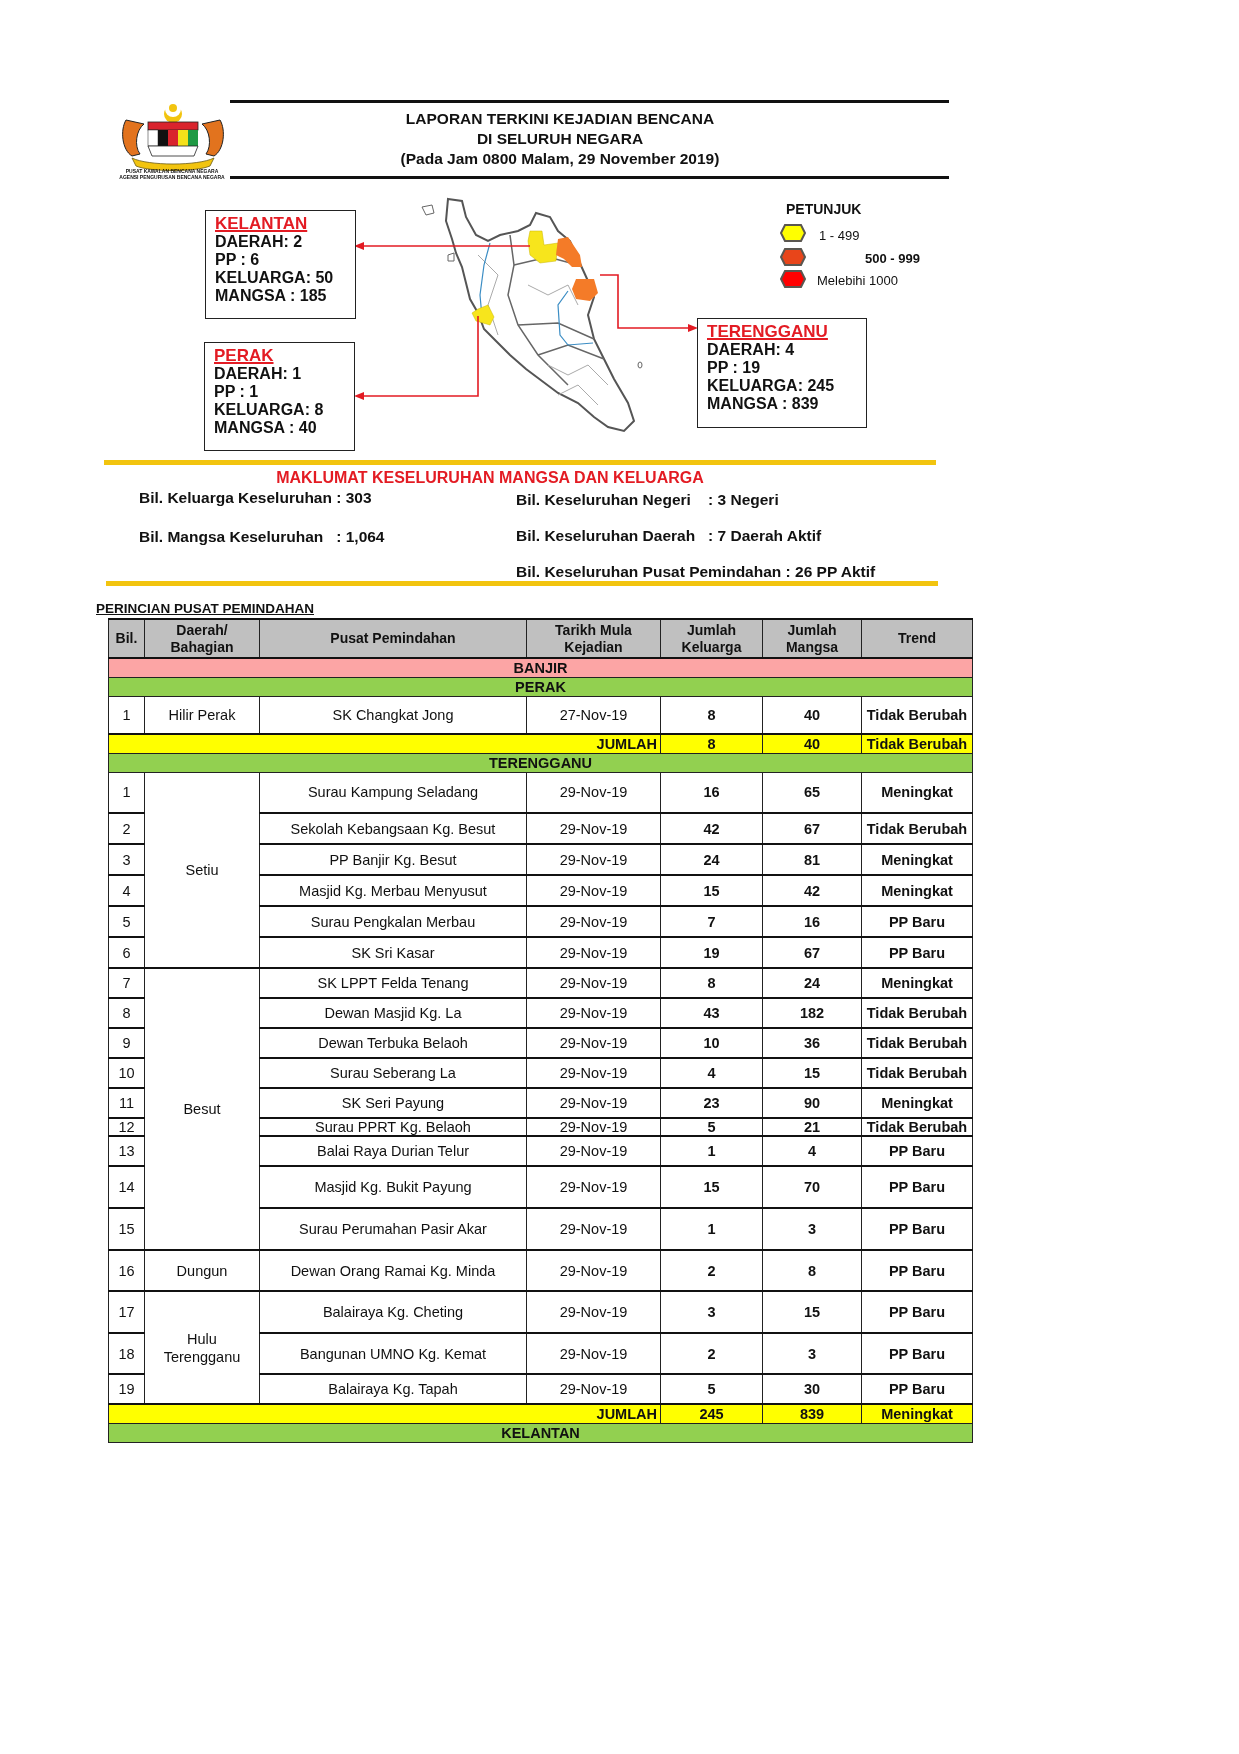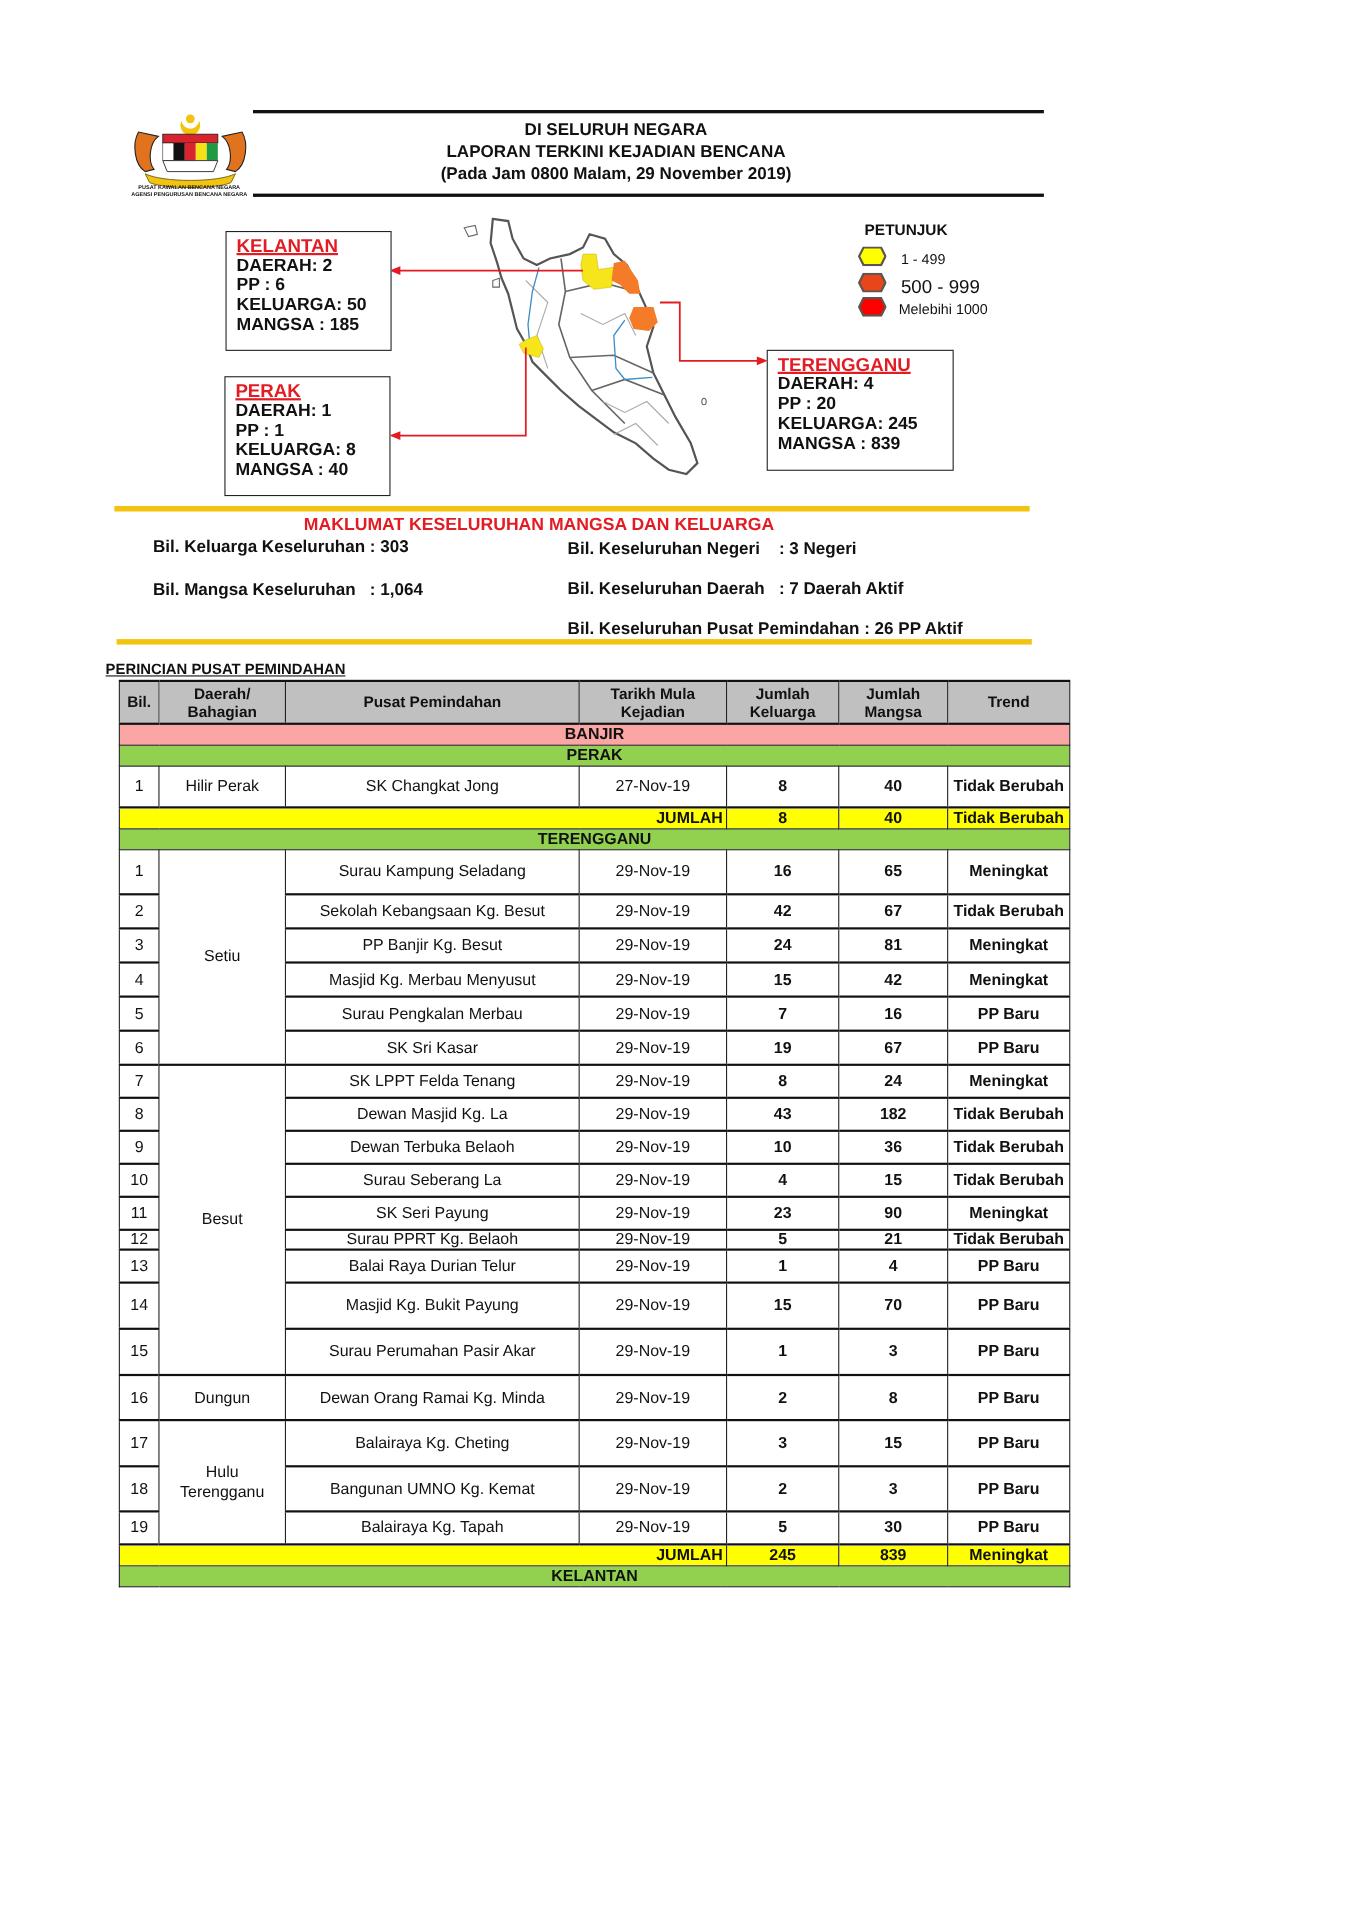--- a/index.html
+++ b/index.html
@@ -60,22 +60,22 @@
     <path d="M14 58 C30 66,80 66,96 58 L92 66 C78 72,32 72,18 66 Z" fill="#f2c40f" stroke="#6b5a10" stroke-width="0.8"></path>
   </svg>
 </div>
 <div class="abs logo-cap">
   <div>PUSAT KAWALAN BENCANA NEGARA</div>
   <div>AGENSI PENGURUSAN BENCANA NEGARA</div>
 </div>
 
 <div class="abs hdr-line" style="top:100px;"></div>
 <div class="abs title" style="top:109px;">
+  <div>LAPORAN TERKINI KEJADIAN BENCANA</div>
   <div>DI SELURUH NEGARA</div>
-  <div>LAPORAN TERKINI KEJADIAN BENCANA</div>
   <div>(Pada Jam 0800 Malam, 29 November 2019)</div>
 </div>
 <div class="abs hdr-line" style="top:176px;"></div>
 
 <div class="abs" style="left:418px; top:195px; width:260px; height:240px;">
   <svg width="260" height="240" viewBox="0 0 260 240">
 
     <path d="M30 4 L44 6 L48 22 L58 40 L70 46 L82 40 L100 36 L112 30 L118 18 L132 22 L140 36 L152 46 L160 64 L170 86 L176 102 L170 120 L176 144 L186 164 L196 184 L210 208 L216 226 L206 236 L190 232 L176 222 L160 208 L140 198 L124 186 L108 174 L92 160 L78 146 L66 134 L60 118 L52 104 L48 88 L44 72 L38 58 L34 44 L28 26 Z" fill="#fff" stroke="#555" stroke-width="2"></path>
 
     <path d="M92 40 L96 70 L90 100 L100 130 L120 160 L150 190" fill="none" stroke="#666" stroke-width="1.5"></path>
@@ -131,38 +131,38 @@
   <div class="st">PERAK</div>
   <div>DAERAH: 1</div>
   <div>PP : 1</div>
   <div>KELUARGA: 8</div>
   <div>MANGSA : 40</div>
 </div>
 
 <div class="abs box" style="left:697px; top:318px; width:170px; height:110px;">
   <div class="st">TERENGGANU</div>
   <div>DAERAH: 4</div>
-  <div>PP : 20</div>
+  <div>PP : 19</div>
   <div>KELUARGA: 245</div>
   <div>MANGSA : 839</div>
 </div>
 
 <div class="abs legend-title">PETUNJUK</div>
 <div class="abs" style="left:780px; top:224px;">
   <svg width="26" height="18">
       <polygon points="5,1 21,1 25,9 21,17 5,17 1,9" fill="#ffff00" stroke="#5a5650" stroke-width="2"></polygon>
     </svg>
 </div>
 <div class="abs" style="left:819px; top:228px; font-size:13px;">1 - 499</div>
 <div class="abs" style="left:780px; top:248px;">
   <svg width="26" height="18">
       <polygon points="5,1 21,1 25,9 21,17 5,17 1,9" fill="#e8451a" stroke="#5a5650" stroke-width="2"></polygon>
     </svg>
 </div>
-<div class="abs" style="left:819px; top:251px; font-size:17px;">500 - 999</div>
+<div class="abs" style="left:865px; top:251px; font-size:13px;font-weight:bold;">500 - 999</div>
 <div class="abs" style="left:780px; top:270px;">
   <svg width="26" height="18">
       <polygon points="5,1 21,1 25,9 21,17 5,17 1,9" fill="#ff0000" stroke="#5a5650" stroke-width="2"></polygon>
     </svg>
 </div>
 <div class="abs" style="left:817px; top:273px; font-size:13px;">Melebihi 1000</div>
 
 <div class="abs ybar" style="top:460px;"></div>
 <div class="abs sum-title" style="left:110px; width:760px; top:469px;">MAKLUMAT KESELURUHAN MANGSA DAN KELUARGA</div>
 <div class="abs sum" style="left:139px; top:489px;">Bil. Keluarga Keseluruhan : 303</div>

